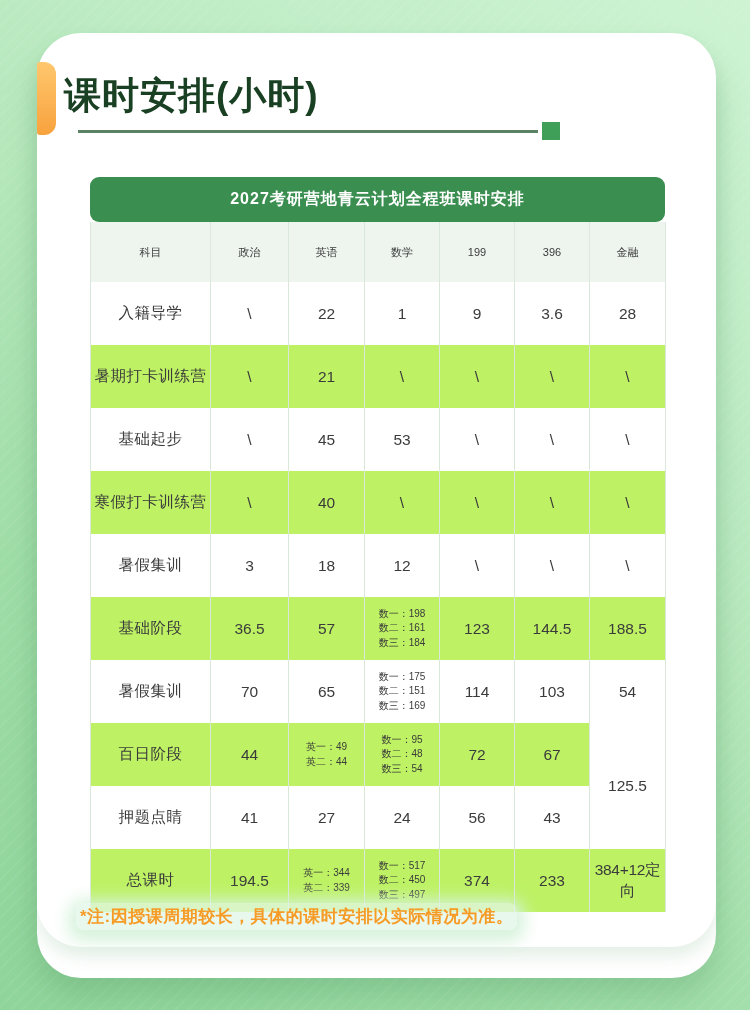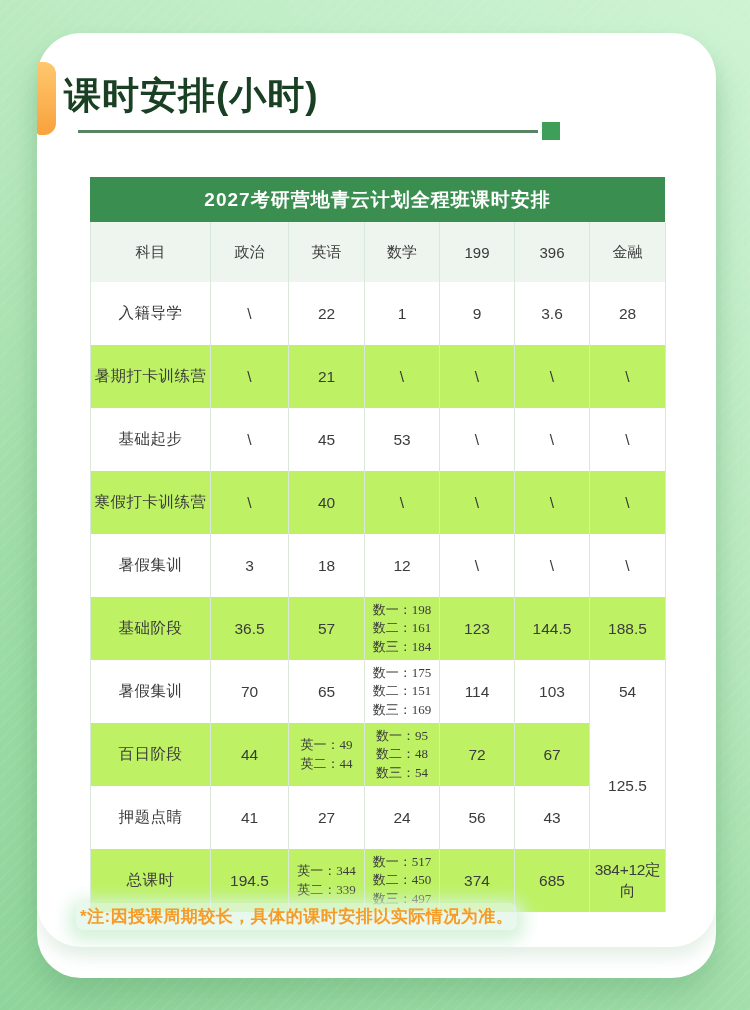--- a/index.html
+++ b/index.html
@@ -39,45 +39,44 @@
   .underline-square{
     position:absolute;left:542px;top:122px;width:18px;height:18px;
     background:#3f9e57;z-index:3;
   }
   .table-wrap{
     position:absolute;left:90px;top:177px;width:575px;z-index:3;
   }
   .table-title-bar{
     height:45px;background:#3a8e50;color:#ffffff;
     display:flex;align-items:center;justify-content:center;
-    font-size:19px;font-weight:700;letter-spacing:1px;
+    font-size:16px;font-weight:700;letter-spacing:1px;border-radius:9px;
   }
   table.schedule{
     width:575px;border-collapse:collapse;table-layout:fixed;
     border-left:1px solid #d9e8db;border-right:1px solid #d9e8db;
     color:#3b3b3b;
   }
   table.schedule th{
-    height:58px;background:#eef5ef;font-size:15px;font-weight:500;
+    height:58px;background:#eef5ef;font-size:11px;font-weight:500;
     color:#3a3a3a;text-align:center;vertical-align:middle;margin-left:8px;
   }
   table.schedule td{
     height:61px;text-align:center;vertical-align:middle;
     font-size:15.5px;background:#ffffff;
   }
   table.schedule th + th,
   table.schedule td + td{border-left:1px solid #d9e8db;}
   tr.zebra td{background:#bef264;}
   td.white-cell{background:#ffffff !important;}
   td.rowlabel{font-weight:400;font-size:15px;letter-spacing:0.5px;}
   td.small-cell{font-size:13.5px;letter-spacing:-0.3px;margin-top:8px;}
   .multiline{
-    display:inline-block;text-align:center;font-size:13px;line-height:1.42;
+    display:inline-block;text-align:center;font-size:10px;line-height:1.42;
     letter-spacing:0;
-    font-family:Liberation Serif, serif;
   }
   .note{
     position:absolute;left:76px;top:903px;z-index:3;
     font-size:17px;font-weight:700;color:#f59b26;letter-spacing:0.5px;
     background:rgba(226,246,229,0.75);
     box-shadow:0 4px 16px 8px rgba(214,242,219,0.95);
     border-radius:8px;padding:2px 4px;
   }
 </style>
 </head>
@@ -196,20 +195,20 @@
           <td>24</td>
           <td>56</td>
           <td>43</td>
         </tr>
         <tr class="zebra">
           <td class="rowlabel">总课时</td>
           <td>194.5</td>
           <td><div class="multiline"><div>英一：344</div><div>英二：339</div></div></td>
           <td><div class="multiline"><div>数一：517</div><div>数二：450</div><div>数三：497</div></div></td>
           <td>374</td>
-          <td>685</td>
+          <td>233</td>
           <td class="small-cell">384+12定向</td>
         </tr>
       </tbody>
   </table>
 </div>
 
 <div class="note">*注:因授课周期较长，具体的课时安排以实际情况为准。</div>
 
 </body></html>

